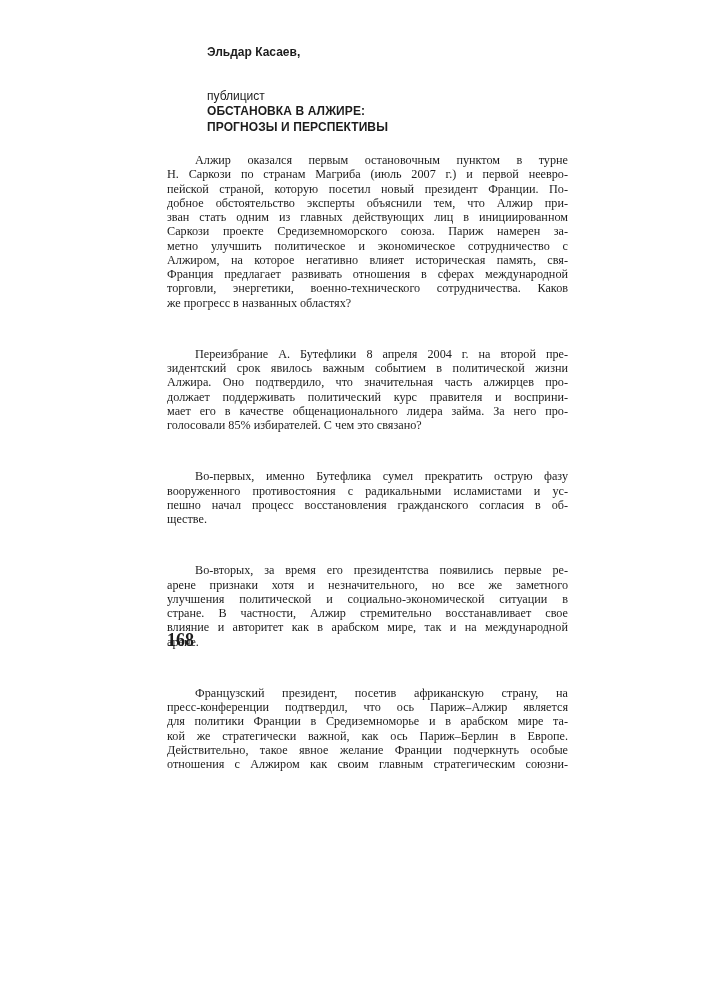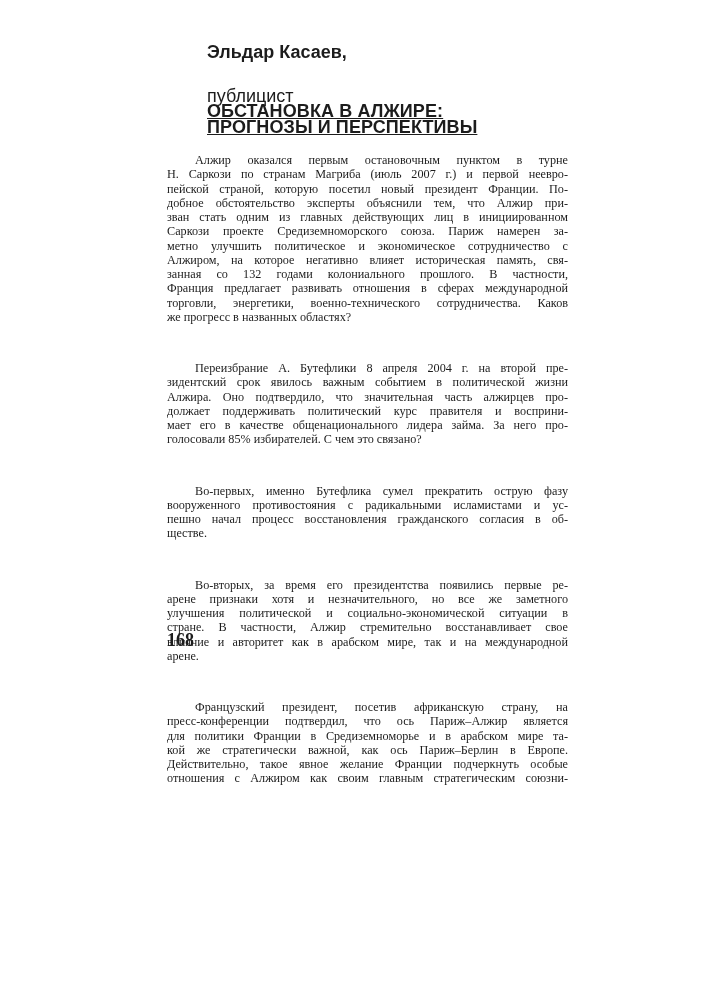--- a/index.html
+++ b/index.html
@@ -12,28 +12,28 @@
     width: 710px;
     height: 1003px;
     background: #ffffff;
     overflow: hidden;
   }
   .article-header {
     position: absolute;
     left: 207px;
     top: 45px;
     font-family: "Liberation Sans", sans-serif;
-    font-size: 18px;
+    font-size: 12px;
     line-height: 15.2px;
     color: #1c1c1c;
     white-space: nowrap;
   }
   .article-header .author { font-weight: bold; }
   .article-header .role { font-weight: normal; margin-top: 29px; }
-  .article-header .title { font-weight: bold; letter-spacing: 0.1px; text-decoration: underline; }
+  .article-header .title { font-weight: bold; letter-spacing: 0.1px; }
   .article-body {
     position: absolute;
     left: 167px;
     top: 116px;
     width: 401px;
     font-family: "Liberation Serif", serif;
     font-size: 12.2px;
     line-height: 14.25px;
     color: #1c1c1c;
   }
@@ -67,21 +67,20 @@
 
   <main class="article-body">
       <div class="line first">Алжир оказался первым остановочным пунктом в турне</div>
       <div class="line">Н. Саркози по странам Магриба (июль 2007 г.) и первой неевро-</div>
       <div class="line">пейской страной, которую посетил новый президент Франции. По-</div>
       <div class="line">добное обстоятельство эксперты объяснили тем, что Алжир при-</div>
       <div class="line">зван стать одним из главных действующих лиц в инициированном</div>
       <div class="line">Саркози проекте Средиземноморского союза. Париж намерен за-</div>
       <div class="line">метно улучшить политическое и экономическое сотрудничество с</div>
       <div class="line">Алжиром, на которое негативно влияет историческая память, свя-</div>
-      <div class="line">занная со 132 годами колониального прошлого. В частности,</div>
       <div class="line">Франция предлагает развивать отношения в сферах международной</div>
       <div class="line">торговли, энергетики, военно-технического сотрудничества. Каков</div>
       <div class="line end">же прогресс в названных областях?</div>
       <div class="line first">Переизбрание А. Бутефлики 8 апреля 2004 г. на второй пре-</div>
       <div class="line">зидентский срок явилось важным событием в политической жизни</div>
       <div class="line">Алжира. Оно подтвердило, что значительная часть алжирцев про-</div>
       <div class="line">должает поддерживать политический курс правителя и восприни-</div>
       <div class="line">мает его в качестве общенационального лидера займа. За него про-</div>
       <div class="line end">голосовали 85% избирателей. С чем это связано?</div>
       <div class="line first">Во-первых, именно Бутефлика сумел прекратить острую фазу</div>

